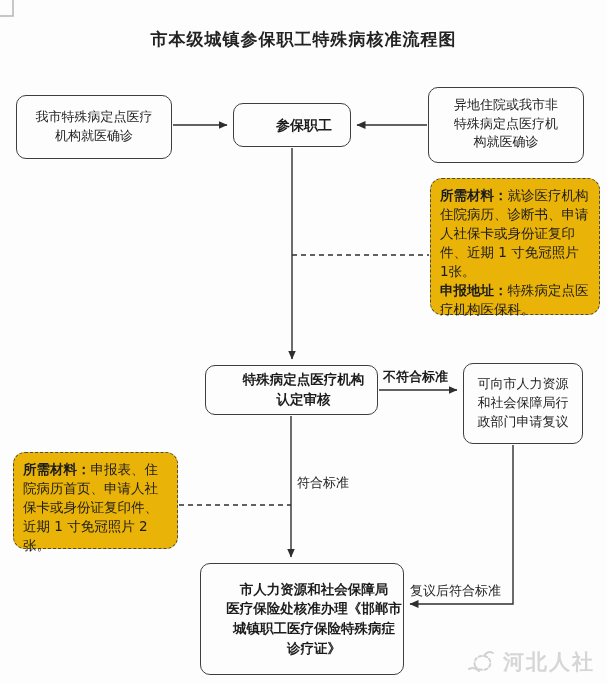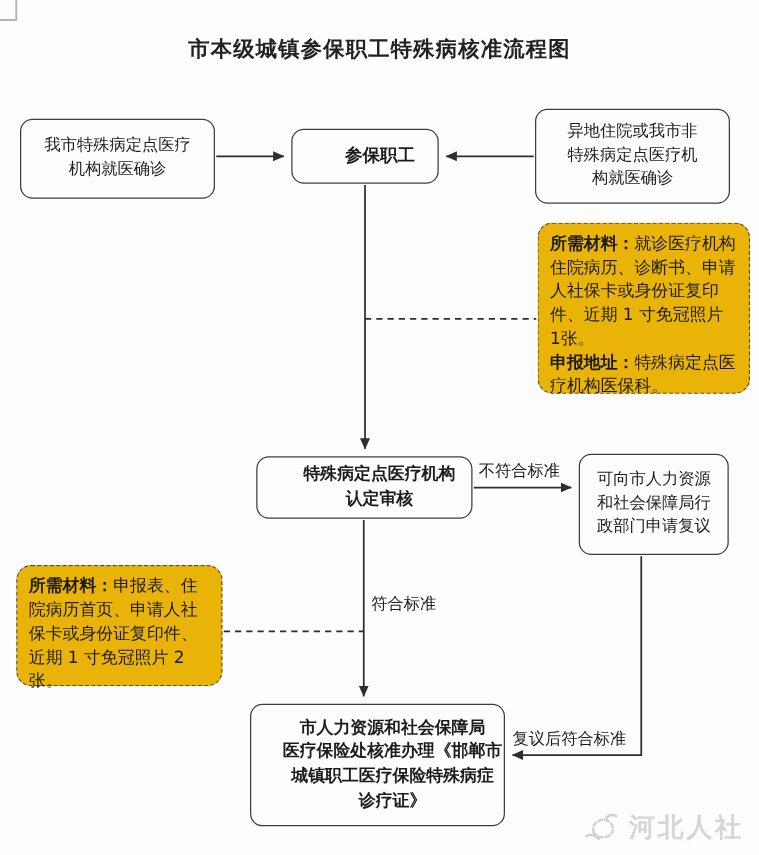--- a/index.html
+++ b/index.html
@@ -36,41 +36,41 @@
     font-size: 13px;
     line-height: 1.45;
     color: #1c1c1c;
   }
   .node.bold { font-weight: bold; padding-left: 24px; }
   .node.confirm-local   { left: 16px;  top: 95px;  width: 156px; height: 64px; }
   .node.insured-worker  { left: 233px; top: 103px; width: 118px; height: 44px; font-size: 14px; }
   .node.confirm-remote  { left: 428px; top: 87px;  width: 156px; height: 76px; font-family: Liberation Mono, monospace; }
   .node.review          { left: 205px; top: 365px; width: 173px; height: 50px; font-size: 13.5px; }
   .node.appeal          { left: 463px; top: 363px; width: 120px; height: 81px; }
-  .node.final           { left: 200px; top: 563px; width: 204px; height: 98px; font-size: 13.5px; }
+  .node.final           { left: 200px; top: 563px; width: 204px; height: 112px; font-size: 13.5px; }
   .note {
     position: absolute;
     border: 1.6px dashed #4a4a4a;
     border-radius: 12px;
     background: #eab308;
     padding: 7px 9px;
     font-size: 13.5px;
     line-height: 19px;
     color: #1c1c1c;
   }
   .note.materials-right { left: 430px; top: 178px; width: 170px; height: 137px; }
   .note.materials-left  { left: 13px;  top: 452px; width: 165px; height: 97px; }
   .edge-label {
     position: absolute;
     font-size: 13px;
     color: #1c1c1c;
     white-space: nowrap;
     background: transparent;
   }
-  .edge-label.not-qualified    { left: 383px; top: 368px; }
+  .edge-label.not-qualified    { left: 383px; top: 368px; font-weight: bold; }
   .edge-label.qualified        { left: 297px; top: 474px; }
   .edge-label.appeal-qualified { left: 410px; top: 582px; }
   .watermark {
     position: absolute;
     right: 12px; bottom: 8px;
     display: flex;
     align-items: flex-start;
     gap: 5px;
     color: #d6d6d6;
   }

